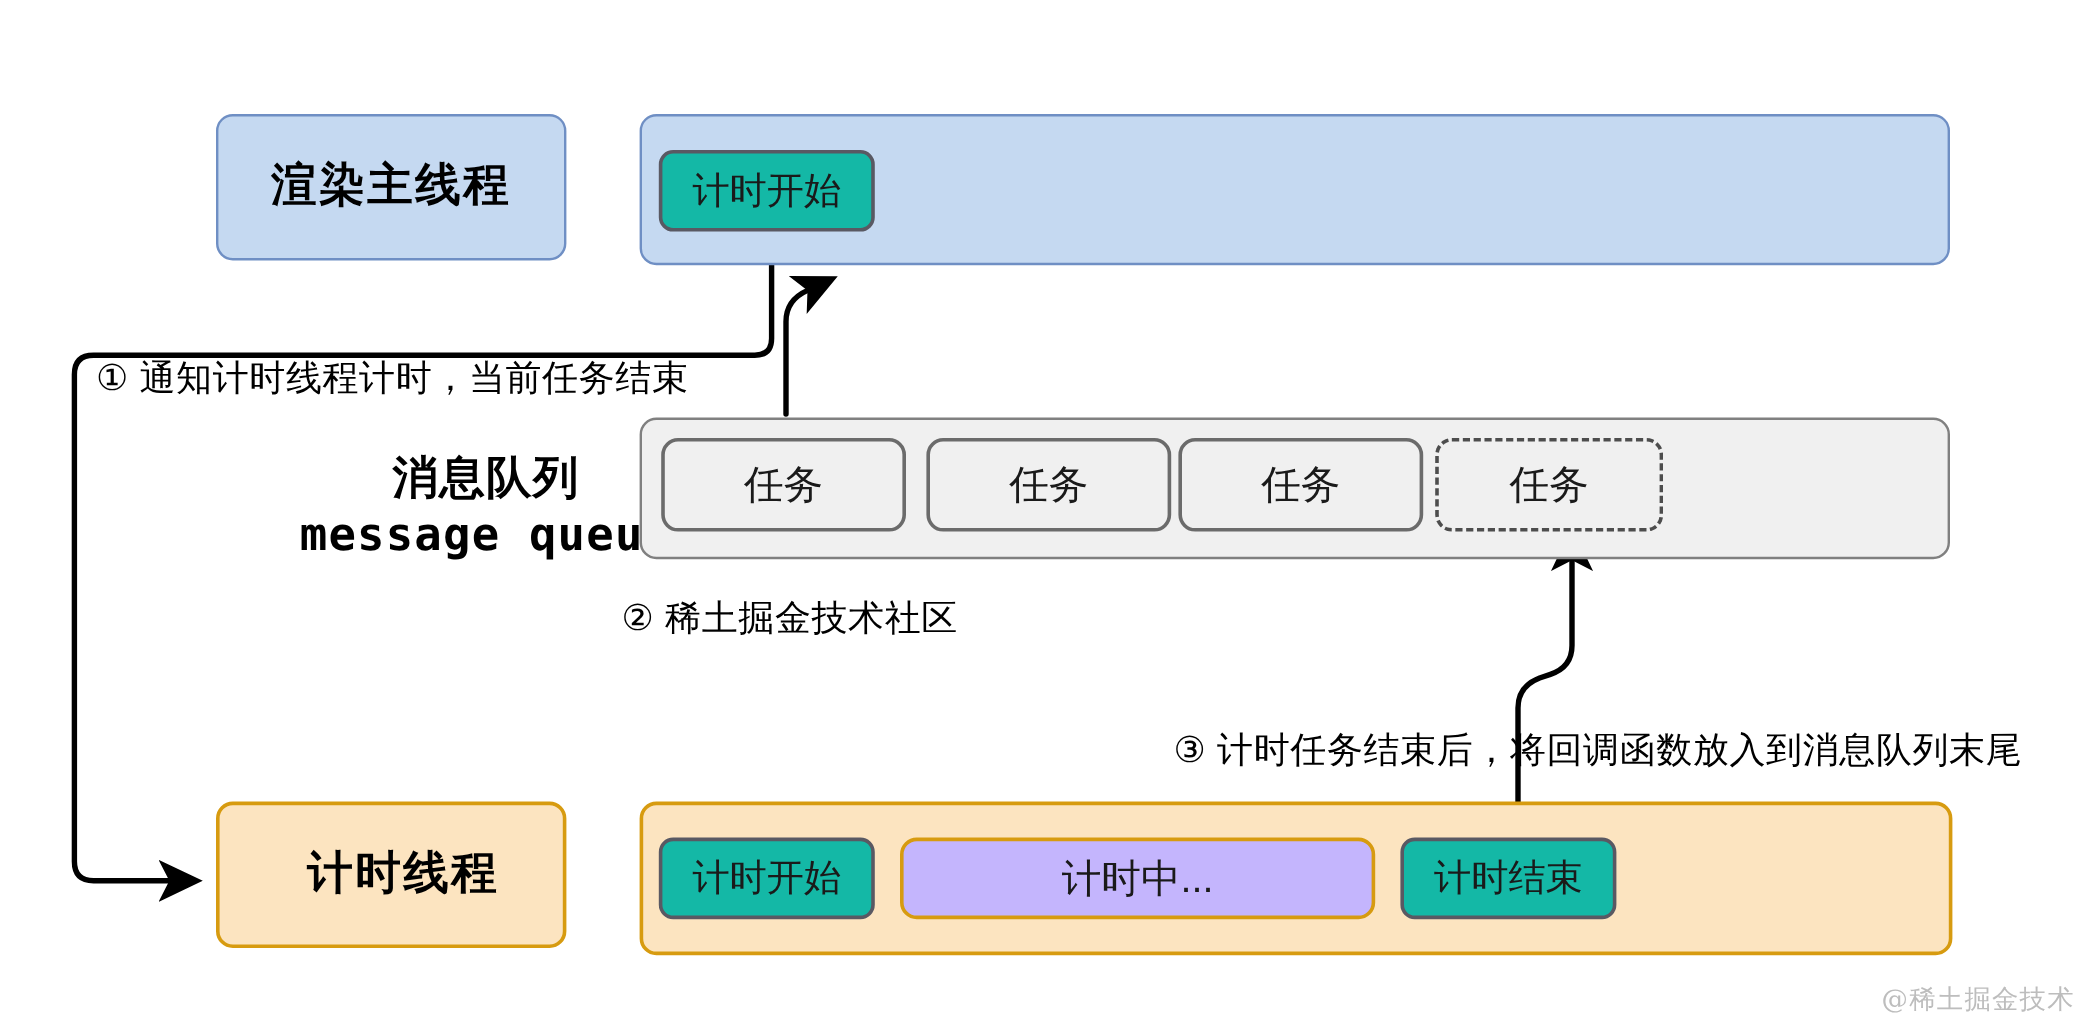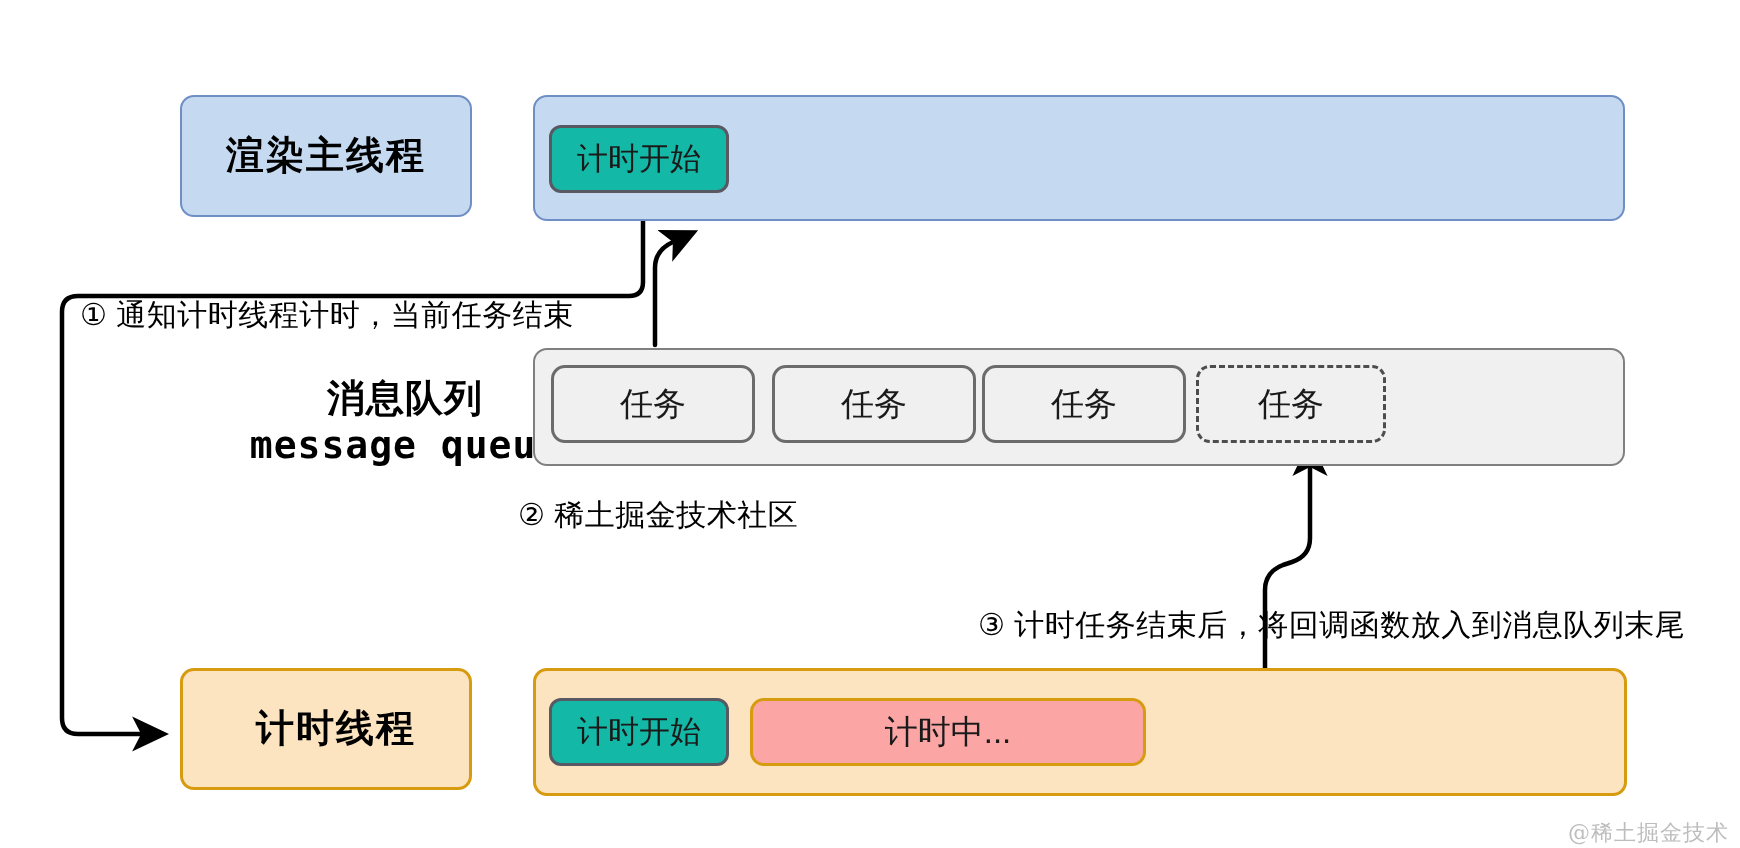--- a/index.html
+++ b/index.html
@@ -94,21 +94,21 @@
   }
   .chip-queue-dashed {
     background: #f0f0f0;
     border: 3px dashed #4d4d4d;
     border-radius: 14px;
     font-size: 33px;
     font-weight: 400;
     color: #1a1a1a;
   }
   .chip-orange {
-    background: #fca5a5;
+    background: #c4b5fd;
     border: 3px solid #d79b10;
     border-radius: 14px;
     font-size: 33px;
     font-weight: 400;
     color: #1a1a1a;
   }
 
   
   .plain-text {
     position: absolute;
@@ -183,16 +183,17 @@
   <div class="plain-text note" style="left:518px; top:495px;">② 稀土掘金技术社区</div>
 
   <div class="plain-text note" style="left:978px; top:605px;">③ 计时任务结束后，将回调函数放入到消息队列末尾</div>
 
   <div class="box orange-label" style="left:180px; top:668px; width:292px; height:122px;">计时线程</div>
 
   <div class="orange-lane" style="position:absolute; left:533px; top:668px; width:1088px; height:122px;"></div>
 
   <div class="box chip-grey" style="left:549px; top:698px; width:180px; height:68px;">计时开始</div>
   <div class="box chip-orange" style="left:750px; top:698px; width:396px; height:68px;">计时中...</div>
+  <div class="box chip-grey" style="left:1167px; top:698px; width:180px; height:68px;">计时结束</div>
 
   <div class="watermark" style="left:1568px; top:818px;">@稀土掘金技术社区</div>
 
 </div>
 
 </body></html>

